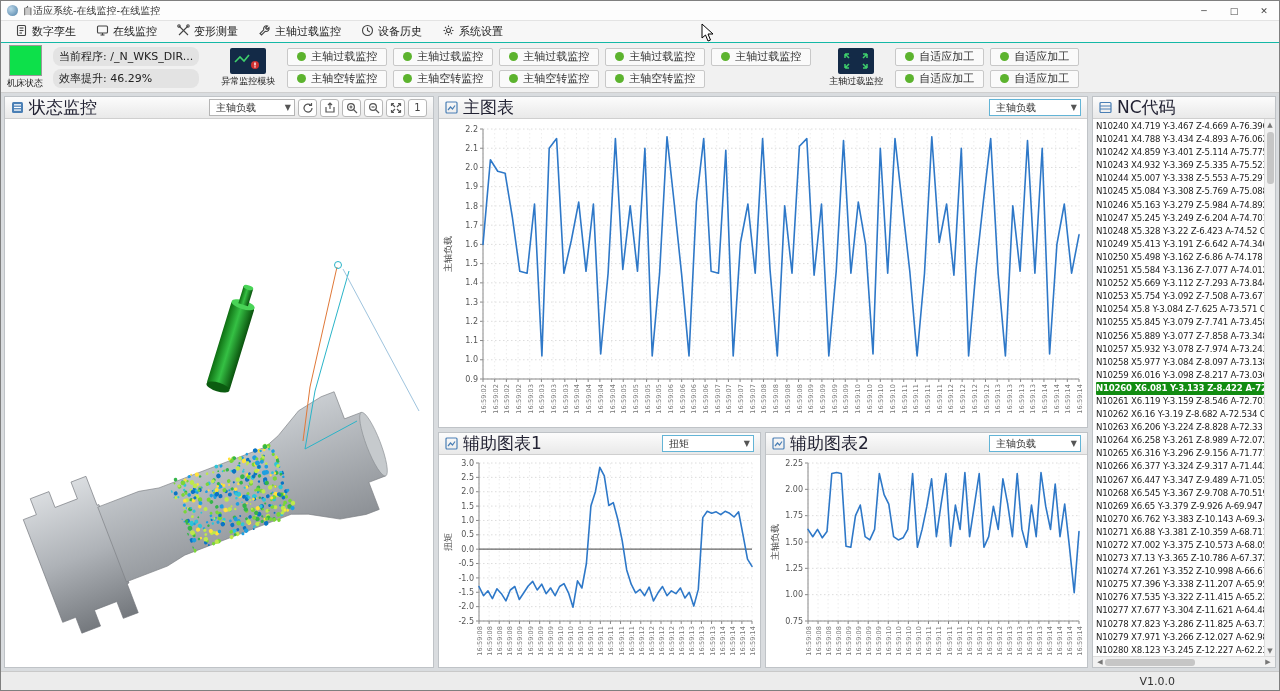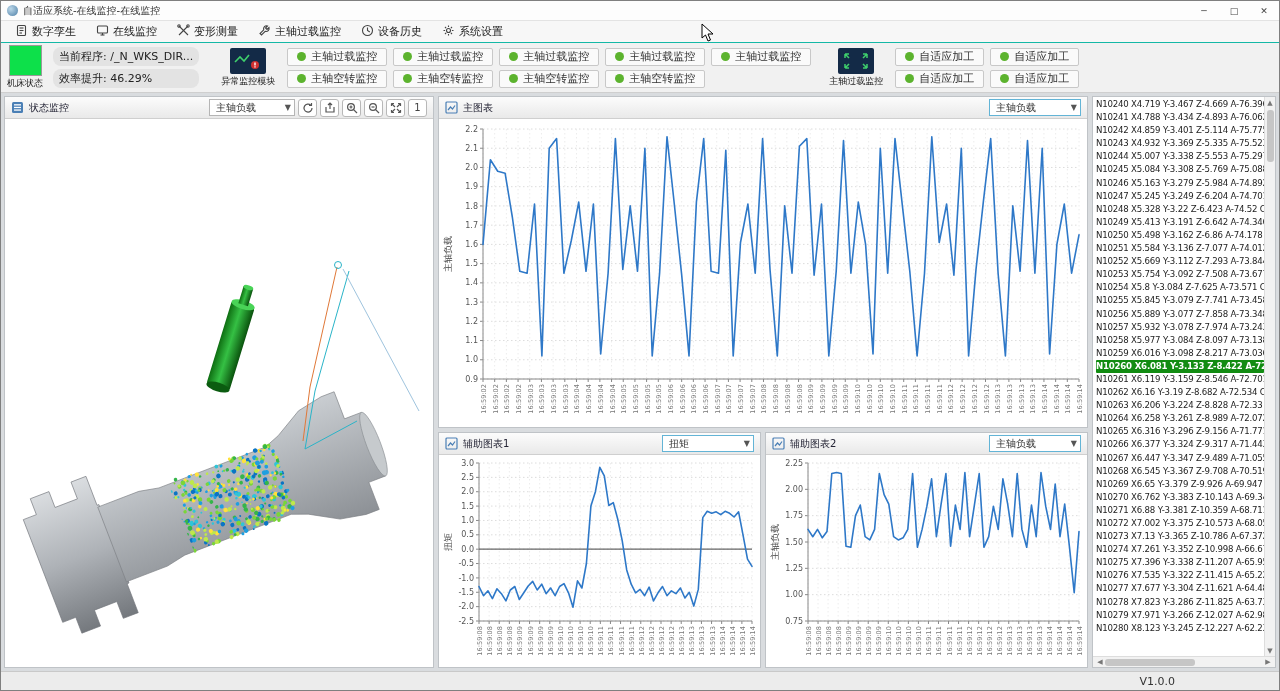--- a/index.html
+++ b/index.html
@@ -31,21 +31,21 @@
   .module .mlbl{font-size:9px;color:#222;margin-top:1px;white-space:nowrap;}
   .badge-grid{display:flex;flex-direction:column;gap:4px;margin:0 4px;font-family:Liberation Serif, serif;}
   .badge-row{display:flex;gap:6px;}
   .badge{display:flex;align-items:center;gap:5px;background:#fafafa;border:1px solid #c8c8c8;border-radius:2px;height:18px;padding:0 9px;font-size:11px;color:#333;white-space:nowrap;}
   .badge .dot{width:9px;height:9px;border-radius:50%;}
 
   
   .content{flex:1 1 auto;background:#d9dcdf;display:flex;gap:4px;padding:3px;min-height:0;}
   .panel{background:#fff;border:1px solid #bfc3c7;display:flex;flex-direction:column;min-width:0;min-height:0;}
   .phead{height:22px;flex:0 0 auto;background:linear-gradient(#fcfcfc,#e9e9e9);border-bottom:1px solid #cfcfcf;display:flex;align-items:center;padding:0 6px;gap:5px;}
-  .phead .ptitle{font-size:10px;color:#223;}
+  .phead .ptitle{font-size:17px;color:#223;}
   .phead svg.picon{width:13px;height:13px;}
   .pbody{flex:1 1 auto;position:relative;min-height:0;overflow:hidden;background:#fff;}
 
   .left-panel{width:430px;flex:0 0 auto;}
   .middle{flex:1 1 auto;display:flex;flex-direction:column;gap:4px;min-width:0;}
   .main-panel{flex:1 1 58.5%;justify-content:flex-end;}
   .aux-row{flex:1 1 41.5%;display:flex;gap:4px;min-height:0;}
   .aux-row .panel{flex:1 1 50%;}
   .right-panel{width:184px;flex:0 0 auto;}
 
@@ -1260,20 +1260,28 @@
                   <polyline points="42.0,74.4 46.8,81.7 51.5,74.4 56.3,82.8 61.0,76.5 65.8,18.5 70.5,17.5 75.3,18.5 80.0,91.2 84.8,92.3 89.5,60.7 94.3,50.1 99.1,81.7 103.8,84.9 108.6,74.4 113.3,18.5 118.1,39.6 122.8,49.1 127.6,81.7 132.3,84.9 137.1,82.8 141.8,74.4 146.6,18.5 151.4,92.3 156.1,74.4 160.9,51.2 165.6,23.8 170.4,81.7 175.1,49.1 179.9,18.5 184.6,91.2 189.4,50.1 194.1,74.4 198.9,17.5 203.6,81.7 208.4,50.1 213.2,18.5 217.9,92.3 222.7,81.7 227.4,51.2 232.2,74.4 236.9,23.8 241.7,49.1 246.4,81.7 251.2,18.5 255.9,74.4 260.7,92.3 265.5,50.1 270.2,81.7 275.0,17.5 279.7,51.2 284.5,74.4 289.2,29.1 294.0,81.7 298.7,49.1 303.5,92.3 308.2,137.6 313.0,76.5" fill="none" stroke="#2e78c8" stroke-width="1.6" stroke-linejoin="round" stroke-linecap="round"></polyline>
                   <text transform="rotate(-90 9 87)" x="9" y="90" text-anchor="middle" font-size="9" fill="#444">主轴负载</text>
                 </svg>
               </div>
             </div>
         </div>
       </div>
     </div>
 
     <div class="panel right-panel">
+      <div class="phead">
+        <svg class="picon" viewBox="0 0 13 13">
+            <rect x="1" y="1.5" width="11" height="10" rx="1" fill="none" stroke="#4a7fb5" stroke-width="1.2"></rect>
+            <line x1="1" y1="5" x2="12" y2="5" stroke="#4a7fb5" stroke-width="1"></line>
+            <line x1="1" y1="8" x2="12" y2="8" stroke="#4a7fb5" stroke-width="1"></line>
+          </svg>
+        <span class="ptitle">NC代码</span>
+      </div>
       <div class="nc-wrap">
         <div class="nc-list" id="nc-list">
             <div class="nc-row">N10240 X4.719 Y-3.467 Z-4.669 A-76.396</div>
             <div class="nc-row">N10241 X4.788 Y-3.434 Z-4.893 A-76.062</div>
             <div class="nc-row">N10242 X4.859 Y-3.401 Z-5.114 A-75.775</div>
             <div class="nc-row">N10243 X4.932 Y-3.369 Z-5.335 A-75.523</div>
             <div class="nc-row">N10244 X5.007 Y-3.338 Z-5.553 A-75.297</div>
             <div class="nc-row">N10245 X5.084 Y-3.308 Z-5.769 A-75.088</div>
             <div class="nc-row">N10246 X5.163 Y-3.279 Z-5.984 A-74.892</div>
             <div class="nc-row">N10247 X5.245 Y-3.249 Z-6.204 A-74.701</div>

